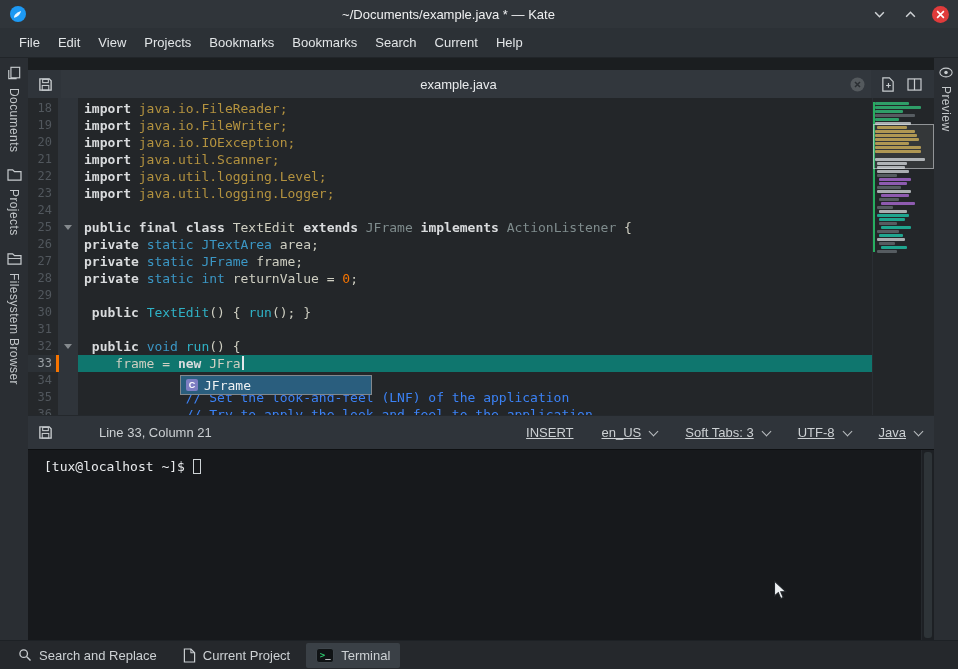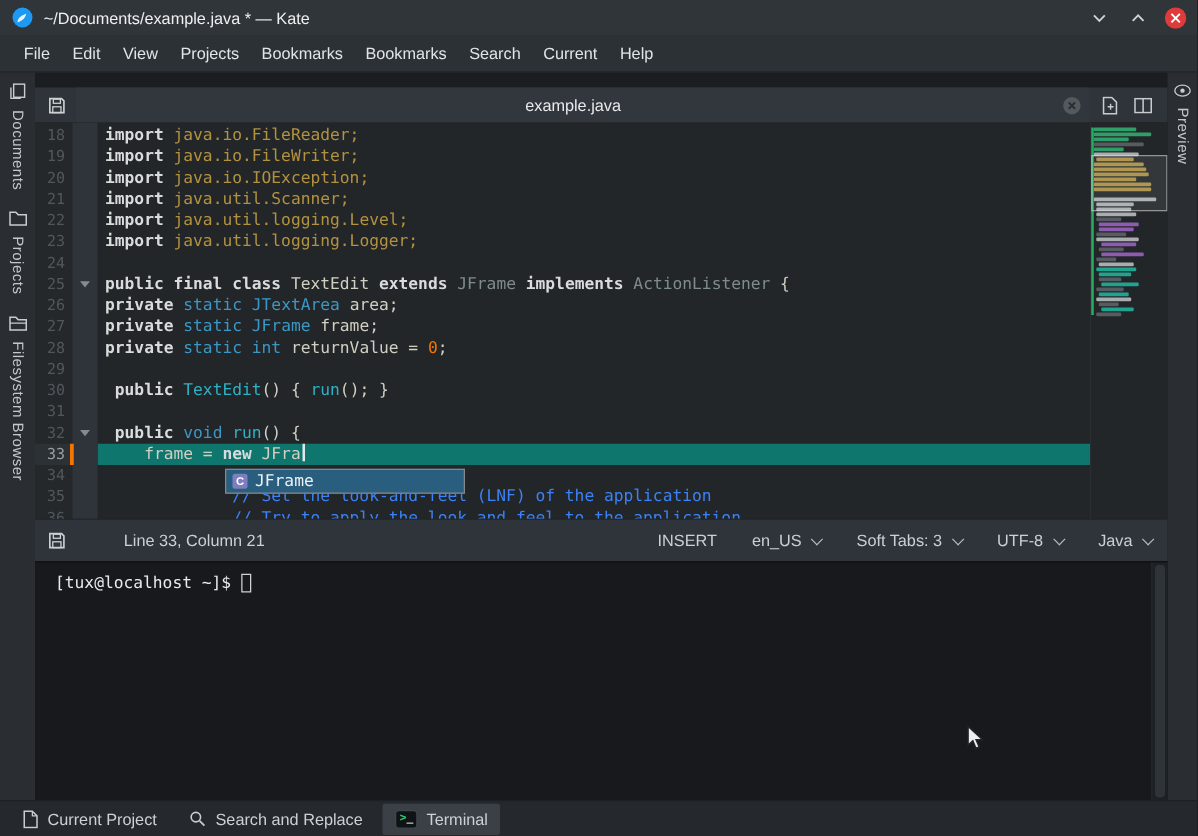--- a/index.html
+++ b/index.html
@@ -2,21 +2,21 @@
 <html><head>
 <meta charset="utf-8">
 <style>
   * { box-sizing: border-box; margin: 0; padding: 0; }
   html,body { width:958px; height:669px; overflow:hidden; }
   body { font-family:"Liberation Sans", sans-serif; background:#1b1e20; color:#d3d7da; font-size:13px; }
   .window { width:958px; height:669px; display:flex; flex-direction:column; }
 
   
   .titlebar { height:28px; flex:0 0 28px; background:#30353a; display:flex; align-items:center; padding:0 9px; gap:8px; }
-  .titlebar .title { flex:1; text-align:left; color:#eff0f1; font-size:13px; white-space:nowrap; }
+  .titlebar .title { flex:1; text-align:center; color:#eff0f1; font-size:13px; white-space:nowrap; }
   .winbtns { display:flex; align-items:center; gap:13px; }
   .winbtn { display:flex; align-items:center; justify-content:center; width:18px; height:18px; cursor:default; }
   .closebtn { width:17px; height:17px; border-radius:50%; background:#e03b3b; display:flex; align-items:center; justify-content:center; }
 
   
   .menubar { height:30px; flex:0 0 30px; background:#2c3136; display:flex; align-items:center; padding:0 10px; border-bottom:1px solid #212529; }
   .menu-item { padding:5px 9px; color:#e2e5e7; border-radius:2px; }
 
   
   .main { flex:1; display:flex; min-height:0; }
@@ -64,21 +64,21 @@
   .minimap { width:62px; flex:0 0 62px; position:relative; background:#232629; border-left:1px solid #2a2e33; padding-top:4px; display:flex; flex-direction:column; gap:1px; }
   .mm-row { height:3px; border-radius:1px; }
   .mm-g { background:#2f9e68; } .mm-w { background:#a9adb0; } .mm-d { background:#565c61; }
   .mm-p { background:#8e5bb0; } .mm-o { background:#a98f45; } .mm-t { background:#1fa58f; }
   .mm-modstrip { position:absolute; left:0; top:4px; width:2px; height:150px; background:#27ae60; }
   .mm-view { position:absolute; left:0; right:0; top:26px; height:45px; background:rgba(255,255,255,.08); border:1px solid rgba(222,226,230,.55); }
 
   
   .statusbar { height:34px; flex:0 0 34px; background:#2f343a; border-top:1px solid #24282c; display:flex; align-items:center; padding:0 12px 0 10px; color:#ccd0d3; }
   .sb-pos { margin-left:46px; }
-  .sb-right { margin-left:auto; display:flex; align-items:center; gap:28px; }
+  .sb-right { margin-left:auto; display:flex; align-items:center; gap:28px;text-decoration:underline; }
   .sb-item { display:flex; align-items:center; }
   .chev { width:7px; height:7px; border-right:1.6px solid #b9bdc0; border-bottom:1.6px solid #b9bdc0; transform:rotate(45deg); display:inline-block; margin:-3px 0 0 9px; }
 
   
   .terminal { flex:1; min-height:0; background:#17191c; border-top:1px solid #0e1012; position:relative; font:13px/17px "DejaVu Sans Mono", monospace; color:#e8eaec; }
   .term-line { padding:8px 0 0 16px; display:flex; align-items:center; }
   .term-cursor { display:inline-block; width:8px; height:15px; border:1px solid #ced3d6; margin-left:8px; }
   .term-scroll { position:absolute; top:0; right:0; bottom:0; width:13px; background:#1d2024; border-left:1px solid #25292d; }
   .term-thumb { position:absolute; left:2px; right:2px; top:2px; bottom:2px; background:#2e3438; border-radius:3px; }
   .mouse-cursor { position:absolute; left:745px; top:130px; z-index:9; }
@@ -355,35 +355,35 @@
             </svg>
         </span>
         <span class="sb-label">Preview</span>
       </div>
     </div>
   </div>
 
   <div class="bottombar">
     <div class="bb-item">
       <span style="display:flex;">
+        <svg width="14" height="14" viewBox="0 0 16 16">
+            <circle cx="6.5" cy="6.5" r="4.3" fill="none" stroke="#c8cccf" stroke-width="1.5"></circle>
+            <line x1="10" y1="10" x2="14.3" y2="14.3" stroke="#c8cccf" stroke-width="1.7"></line>
+          </svg>
+      </span>
+      <span>Search and Replace</span>
+    </div>
+    <div class="bb-item">
+      <span style="display:flex;">
         <svg width="13" height="15" viewBox="0 0 14 16">
             <path d="M1.5 1h7l4 4v10h-11z" fill="none" stroke="#c8cccf" stroke-width="1.3"></path>
             <path d="M8.5 1v4h4" fill="none" stroke="#c8cccf" stroke-width="1.1"></path>
           </svg>
       </span>
       <span>Current Project</span>
     </div>
-    <div class="bb-item">
-      <span style="display:flex;">
-        <svg width="14" height="14" viewBox="0 0 16 16">
-            <circle cx="6.5" cy="6.5" r="4.3" fill="none" stroke="#c8cccf" stroke-width="1.5"></circle>
-            <line x1="10" y1="10" x2="14.3" y2="14.3" stroke="#c8cccf" stroke-width="1.7"></line>
-          </svg>
-      </span>
-      <span>Search and Replace</span>
-    </div>
     <div class="bb-item active">
       <span class="term-tile"><b>&gt;</b>_</span>
       <span>Terminal</span>
     </div>
   </div>
 
 </div>
 
 </body></html>

